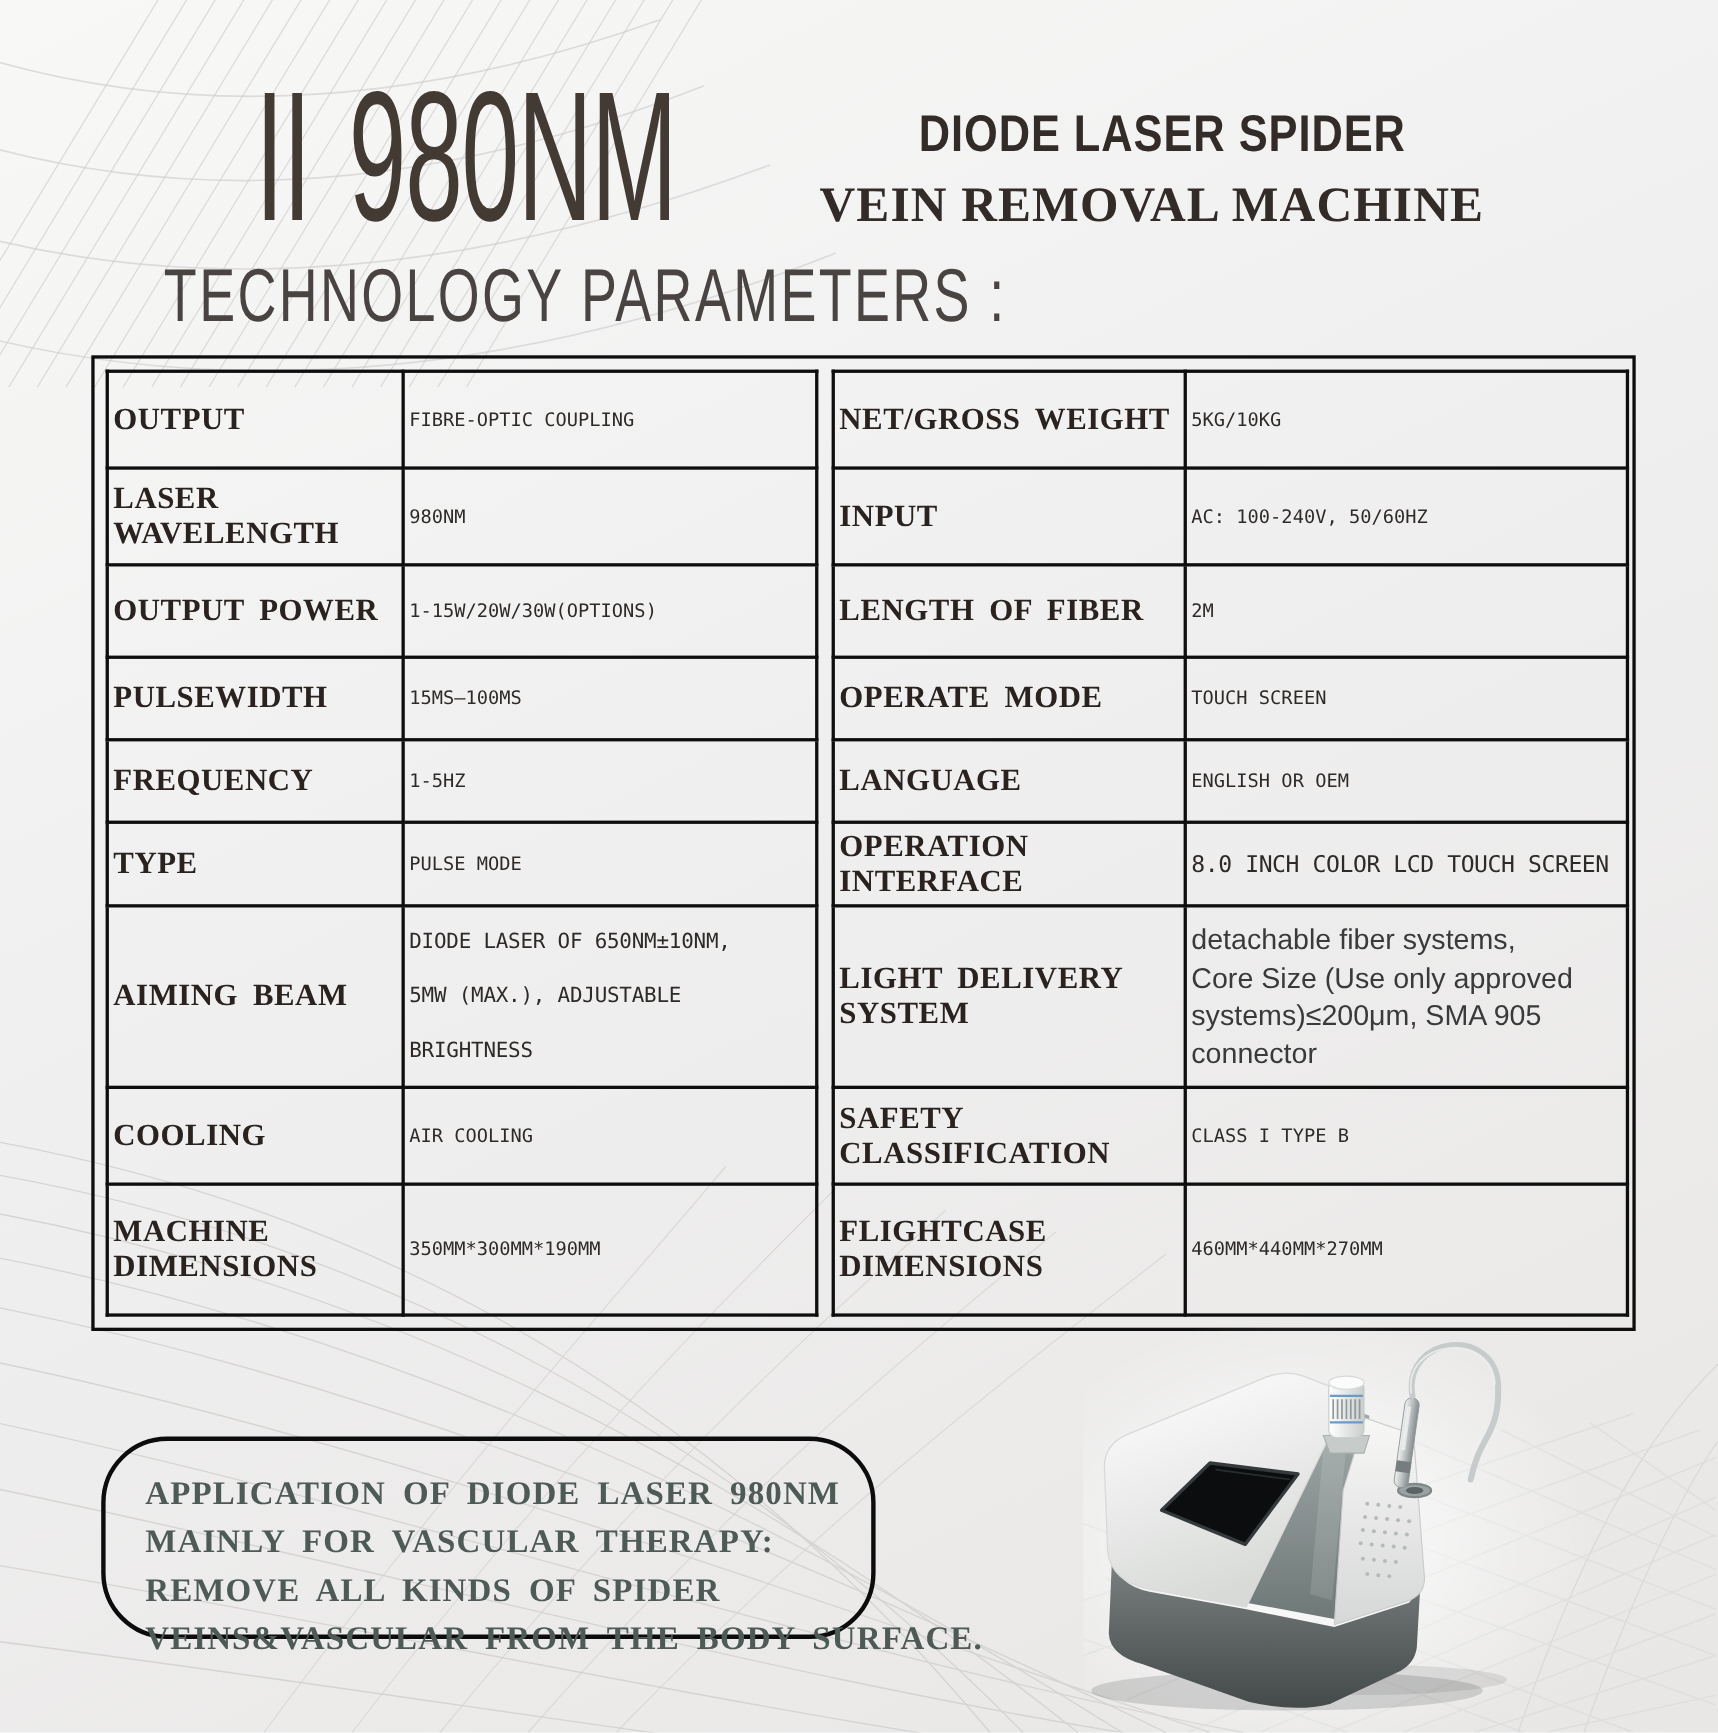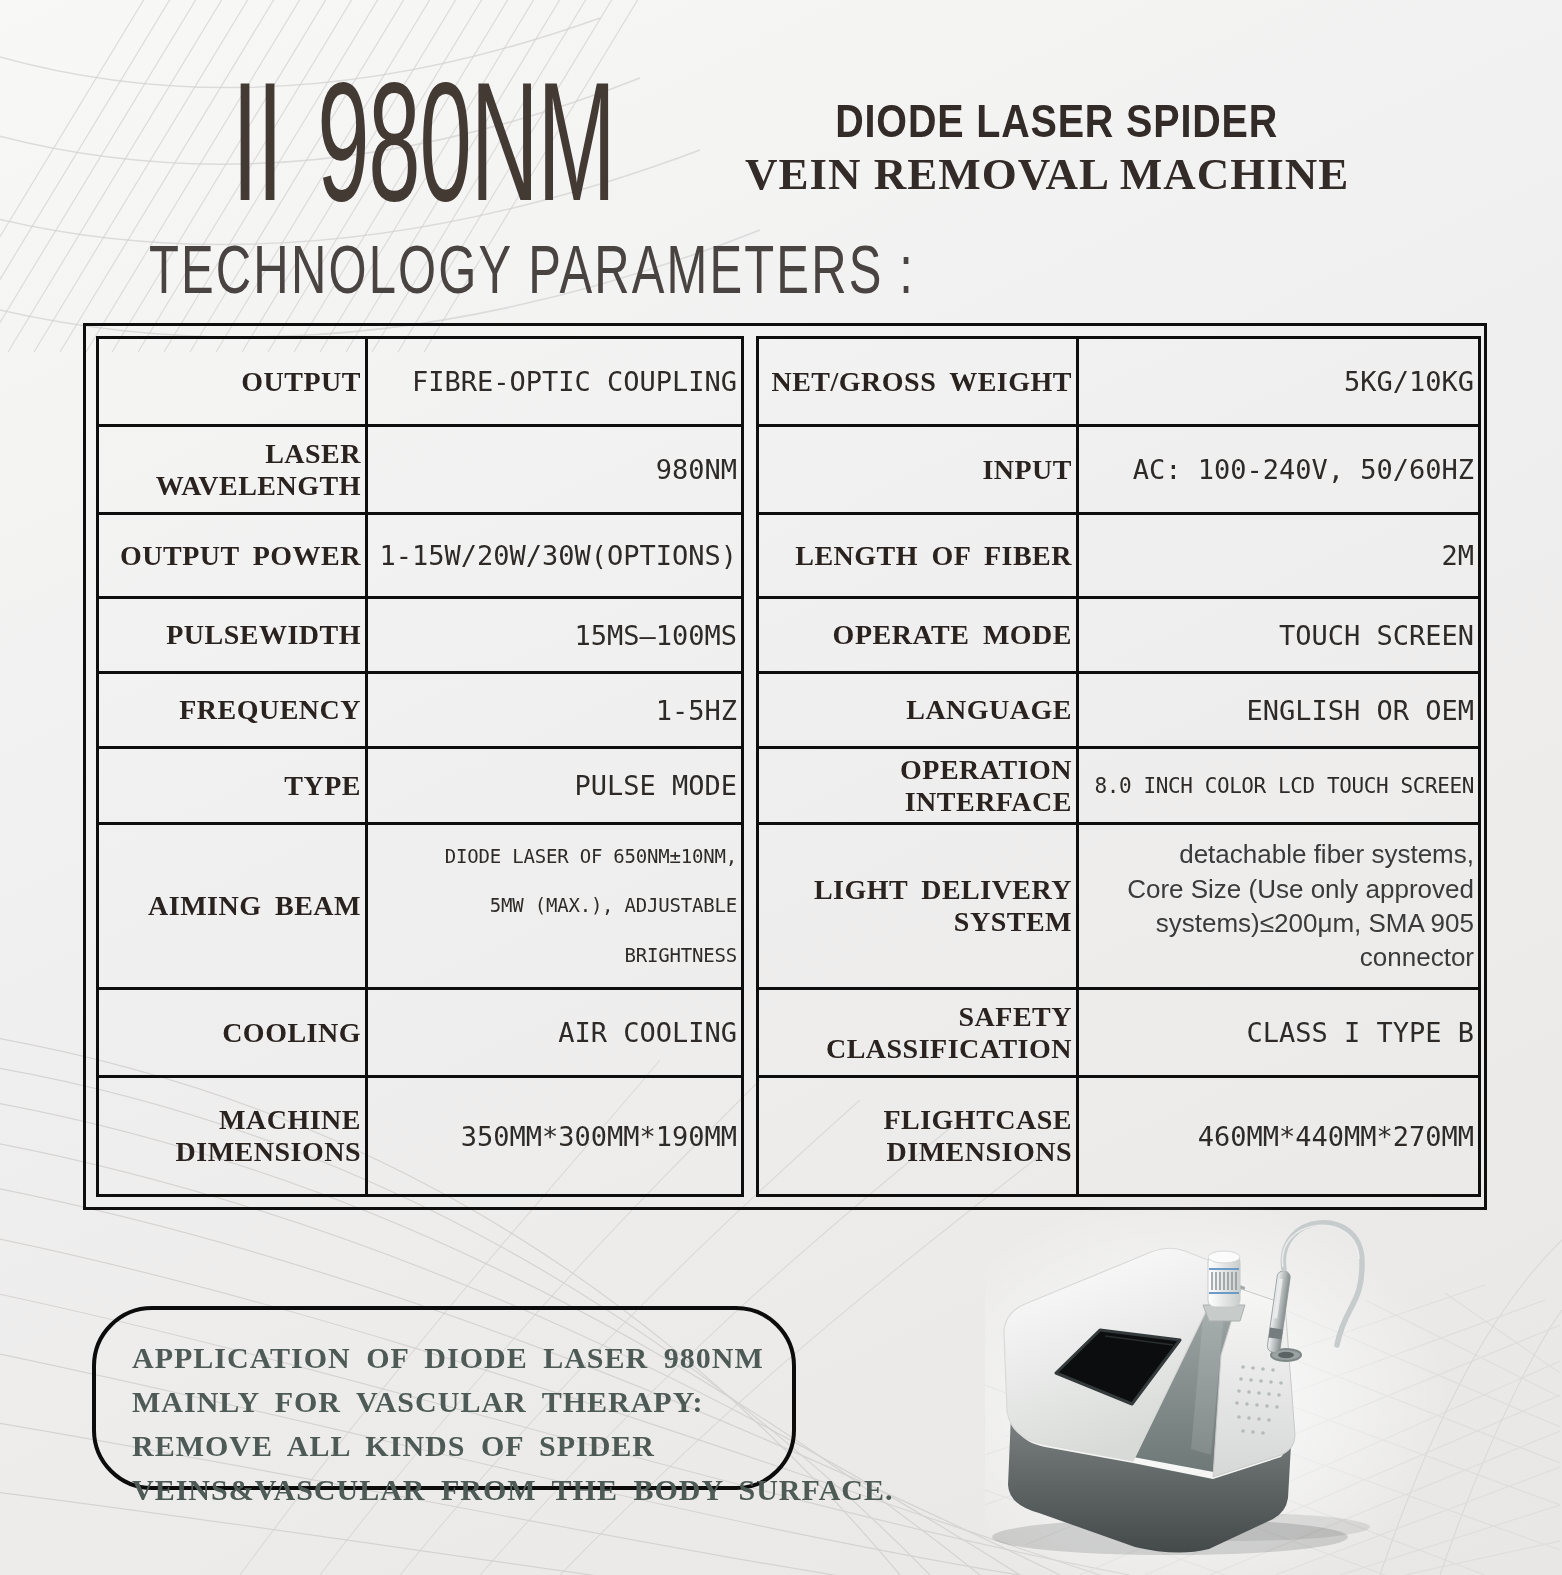--- a/index.html
+++ b/index.html
@@ -14,38 +14,38 @@
   
   .model{
     left:232px;top:58px;font-size:168px;line-height:1;font-weight:400;
     color:#443a34;transform:scaleX(0.56);transform-origin:left top;
     letter-spacing:-2px;word-spacing:18px;white-space:nowrap;
   }
   .titles{left:745px;top:97px;width:575px;text-align:right;color:#332b28;}
   .t1{font-size:47px;font-weight:700;display:inline-block;transform:scaleX(0.84);
       transform-origin:center;letter-spacing:1px;white-space:nowrap;line-height:1.0;}
   .t2{font-family:"Liberation Serif",serif;font-size:45px;font-weight:700;
-      letter-spacing:1px;margin-top:8px;white-space:nowrap;line-height:1.0;}
+      letter-spacing:1px;margin-top:20px;white-space:nowrap;line-height:1.0;}
   .section-title{left:0;top:234px;width:100%;text-align:left;color:#494442;}
   .section-title span{display:inline-block;font-size:68px;line-height:70px;
       transform:scaleX(0.72);letter-spacing:3px;white-space:nowrap;}
 
   
   .tables-wrap{
     left:83px;top:323px;width:1404px;height:887px;box-sizing:border-box;
     border:3px solid #0e0e0e;display:flex;gap:12px;padding:10px;
   }
   table.spec{border-collapse:collapse;height:100%;table-layout:fixed;}
   table.spec.left{width:645px;}
   table.spec.right{width:722px;}
-  table.spec td{border:3px solid #0e0e0e;text-align:right;vertical-align:middle;
+  table.spec td{border:3px solid #0e0e0e;text-align:left;vertical-align:middle;
       padding:2px 4px;box-sizing:border-box;overflow:hidden;}
   .lbl{font-family:"Liberation Serif",serif;font-weight:700;font-size:28px;
       color:#29221f;letter-spacing:0.5px;word-spacing:6px;}
-  .val{font-family:"DejaVu Sans Mono",monospace;font-size:27px;color:#2e2a28;}
+  .val{font-family:"DejaVu Sans Mono",monospace;font-size:17px;color:#2e2a28;}
   .val-sm{font-size:21px;letter-spacing:-0.4px;}
   .val-xs{font-size:19px;letter-spacing:-0.2px;line-height:2.6;white-space:pre-line;}
   .val-sans{font-family:"Liberation Sans",sans-serif;font-size:26px;color:#3a3a3a;
       line-height:1.32;white-space:pre-line;}
   tr.r1{height:88px;} tr.r2{height:88px;} tr.r3{height:84px;}
   tr.r4{height:75px;} tr.r5{height:75px;} tr.r6{height:76px;}
   tr.r7{height:165px;} tr.r8{height:88px;} tr.r9{height:auto;}
 
   
   .app-box{

